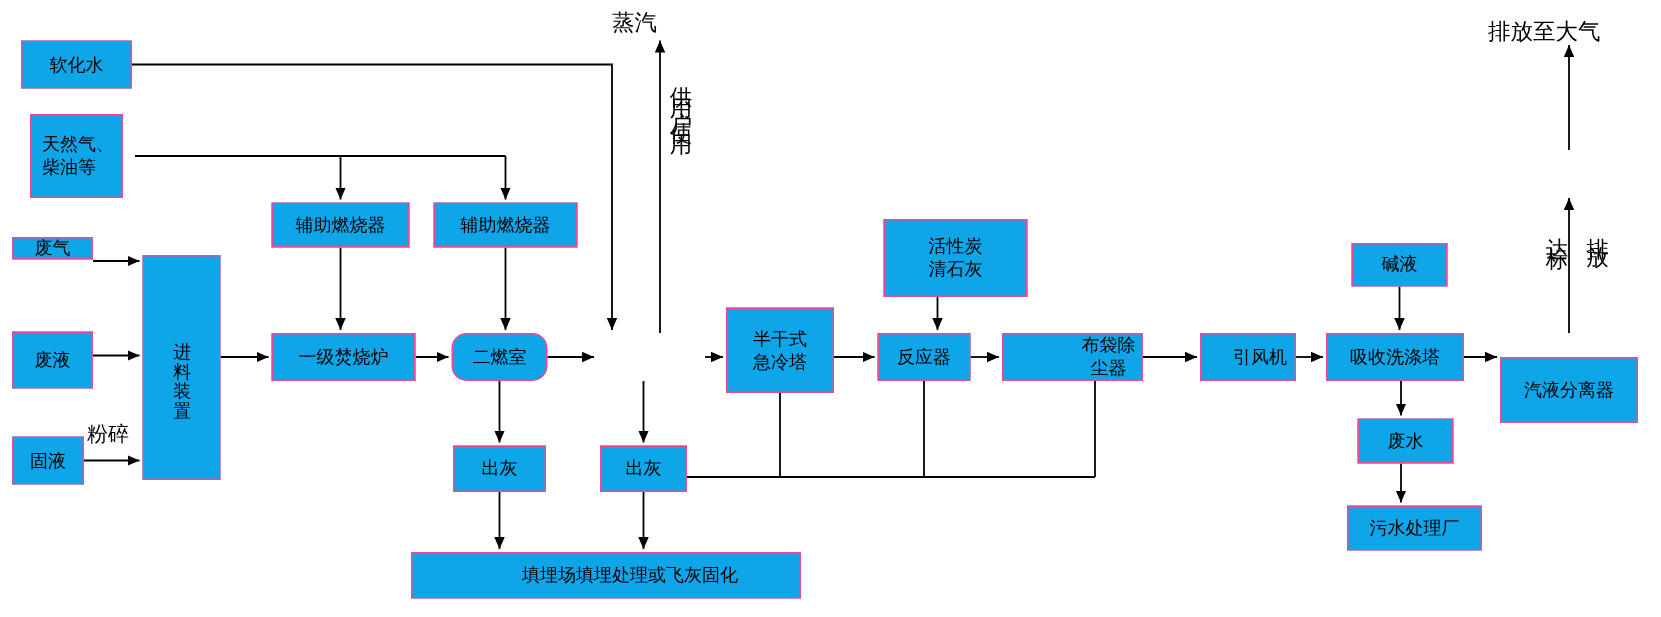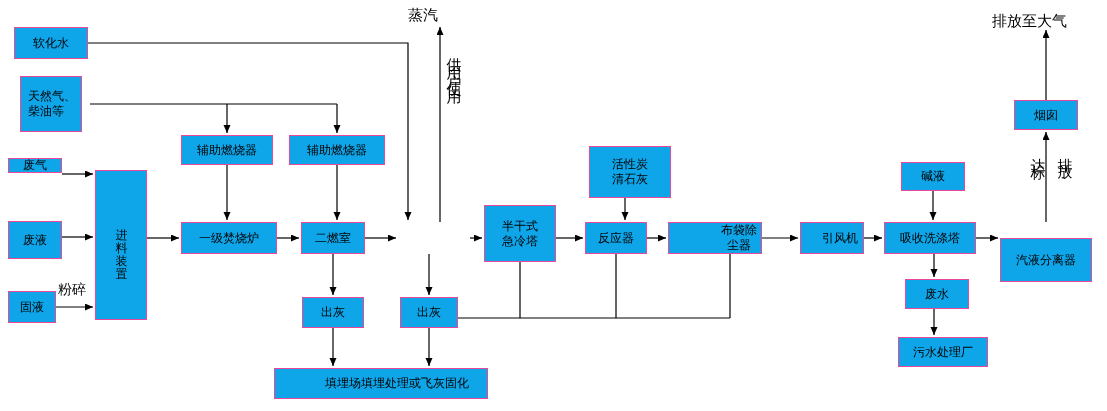--- a/index.html
+++ b/index.html
@@ -138,33 +138,33 @@
   </div>
 
   <div class="node" style="left:289px;top:135px;width:96px;height:30px;">
     <span>辅助燃烧器</span>
   </div>
 
   <div class="node" style="left:181px;top:222px;width:96px;height:32px;">
     <span>一级焚烧炉</span>
   </div>
 
-  <div class="node" style="left:301px;top:222px;width:64px;height:32px;">
+  <div class="node" style="left:301px;top:222px;width:64px;height:32px;border-radius:10px;">
     <span>二燃室</span>
   </div>
 
 
   <div class="node" style="left:484px;top:205px;width:72px;height:57px;">
     <div>
       <div>半干式</div>
       <div>急冷塔</div>
     </div>
   </div>
 
-  <div class="node" style="left:589px;top:146px;width:82px;height:52px;">
+  <div class="node" style="left:589px;top:146px;width:96px;height:52px;">
     <div>
       <div>活性炭</div>
       <div>清石灰</div>
     </div>
   </div>
 
   <div class="node" style="left:585px;top:222px;width:62px;height:32px;">
     <span>反应器</span>
   </div>
 
@@ -181,41 +181,38 @@
   </div>
 
   <div class="node" style="left:901px;top:162px;width:64px;height:29px;">
     <span>碱液</span>
   </div>
 
   <div class="node" style="left:1000px;top:222px;width:92px;height:44px;margin-top:16px;">
     <span>汽液分离器</span>
   </div>
 
-  <div class="node" style="left:1014px;top:100px;width:64px;height:30px;">
-    <span>烟囱</span>
-  </div>
 
   <div class="node" style="left:905px;top:279px;width:64px;height:30px;">
     <span>废水</span>
   </div>
 
   <div class="node" style="left:898px;top:337px;width:90px;height:30px;">
     <span>污水处理厂</span>
   </div>
 
   <div class="node" style="left:302px;top:297px;width:62px;height:31px;">
     <span>出灰</span>
   </div>
 
   <div class="node" style="left:400px;top:297px;width:58px;height:31px;">
     <span>出灰</span>
   </div>
 
-  <div class="node" style="left:274px;top:368px;width:214px;height:31px;padding-left:32px;">
+  <div class="node" style="left:274px;top:368px;width:260px;height:31px;padding-left:32px;">
     <span>填埋场填埋处理或飞灰固化</span>
   </div>
 
   <div class="flabel" style="left:408px;top:6px;">蒸汽</div>
 
   <div class="flabel vertical" style="left:444px;top:46px;height:122px;">供用户使用</div>
 
   <div class="flabel" style="left:58px;top:281px;font-size:14px;">粉碎</div>
 
   <div class="flabel" style="left:992px;top:12px;">排放至大气</div>

